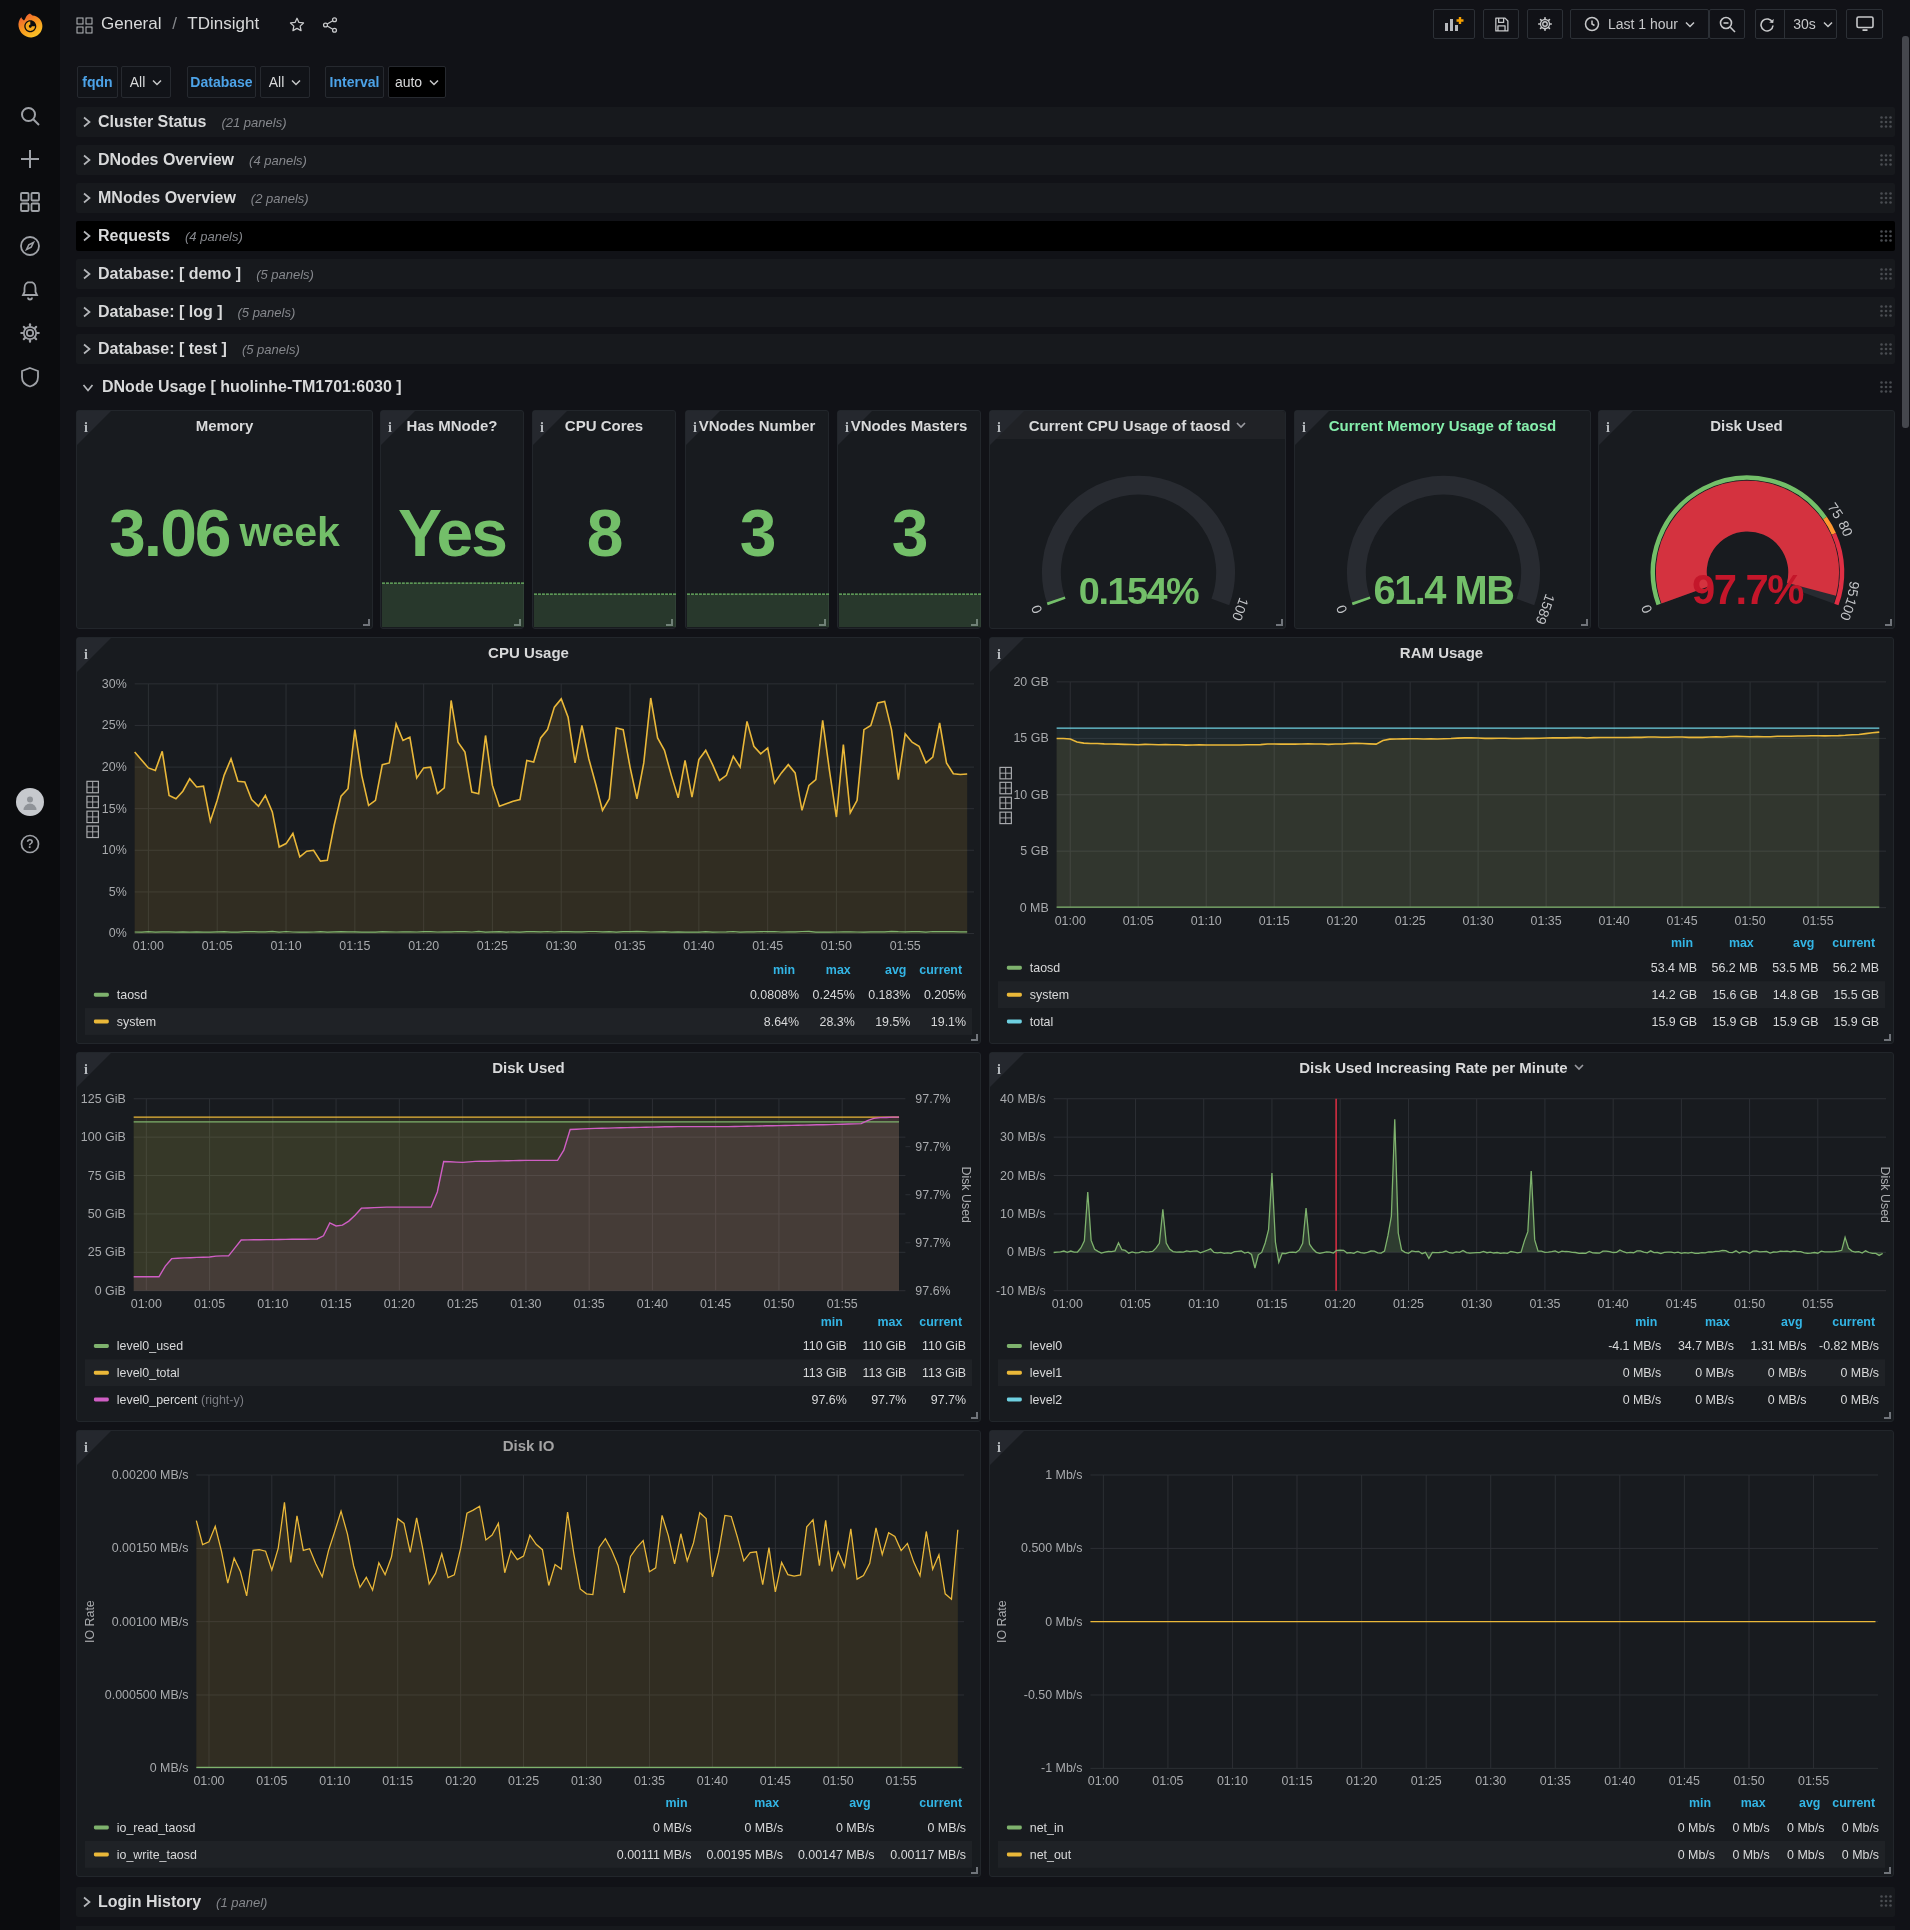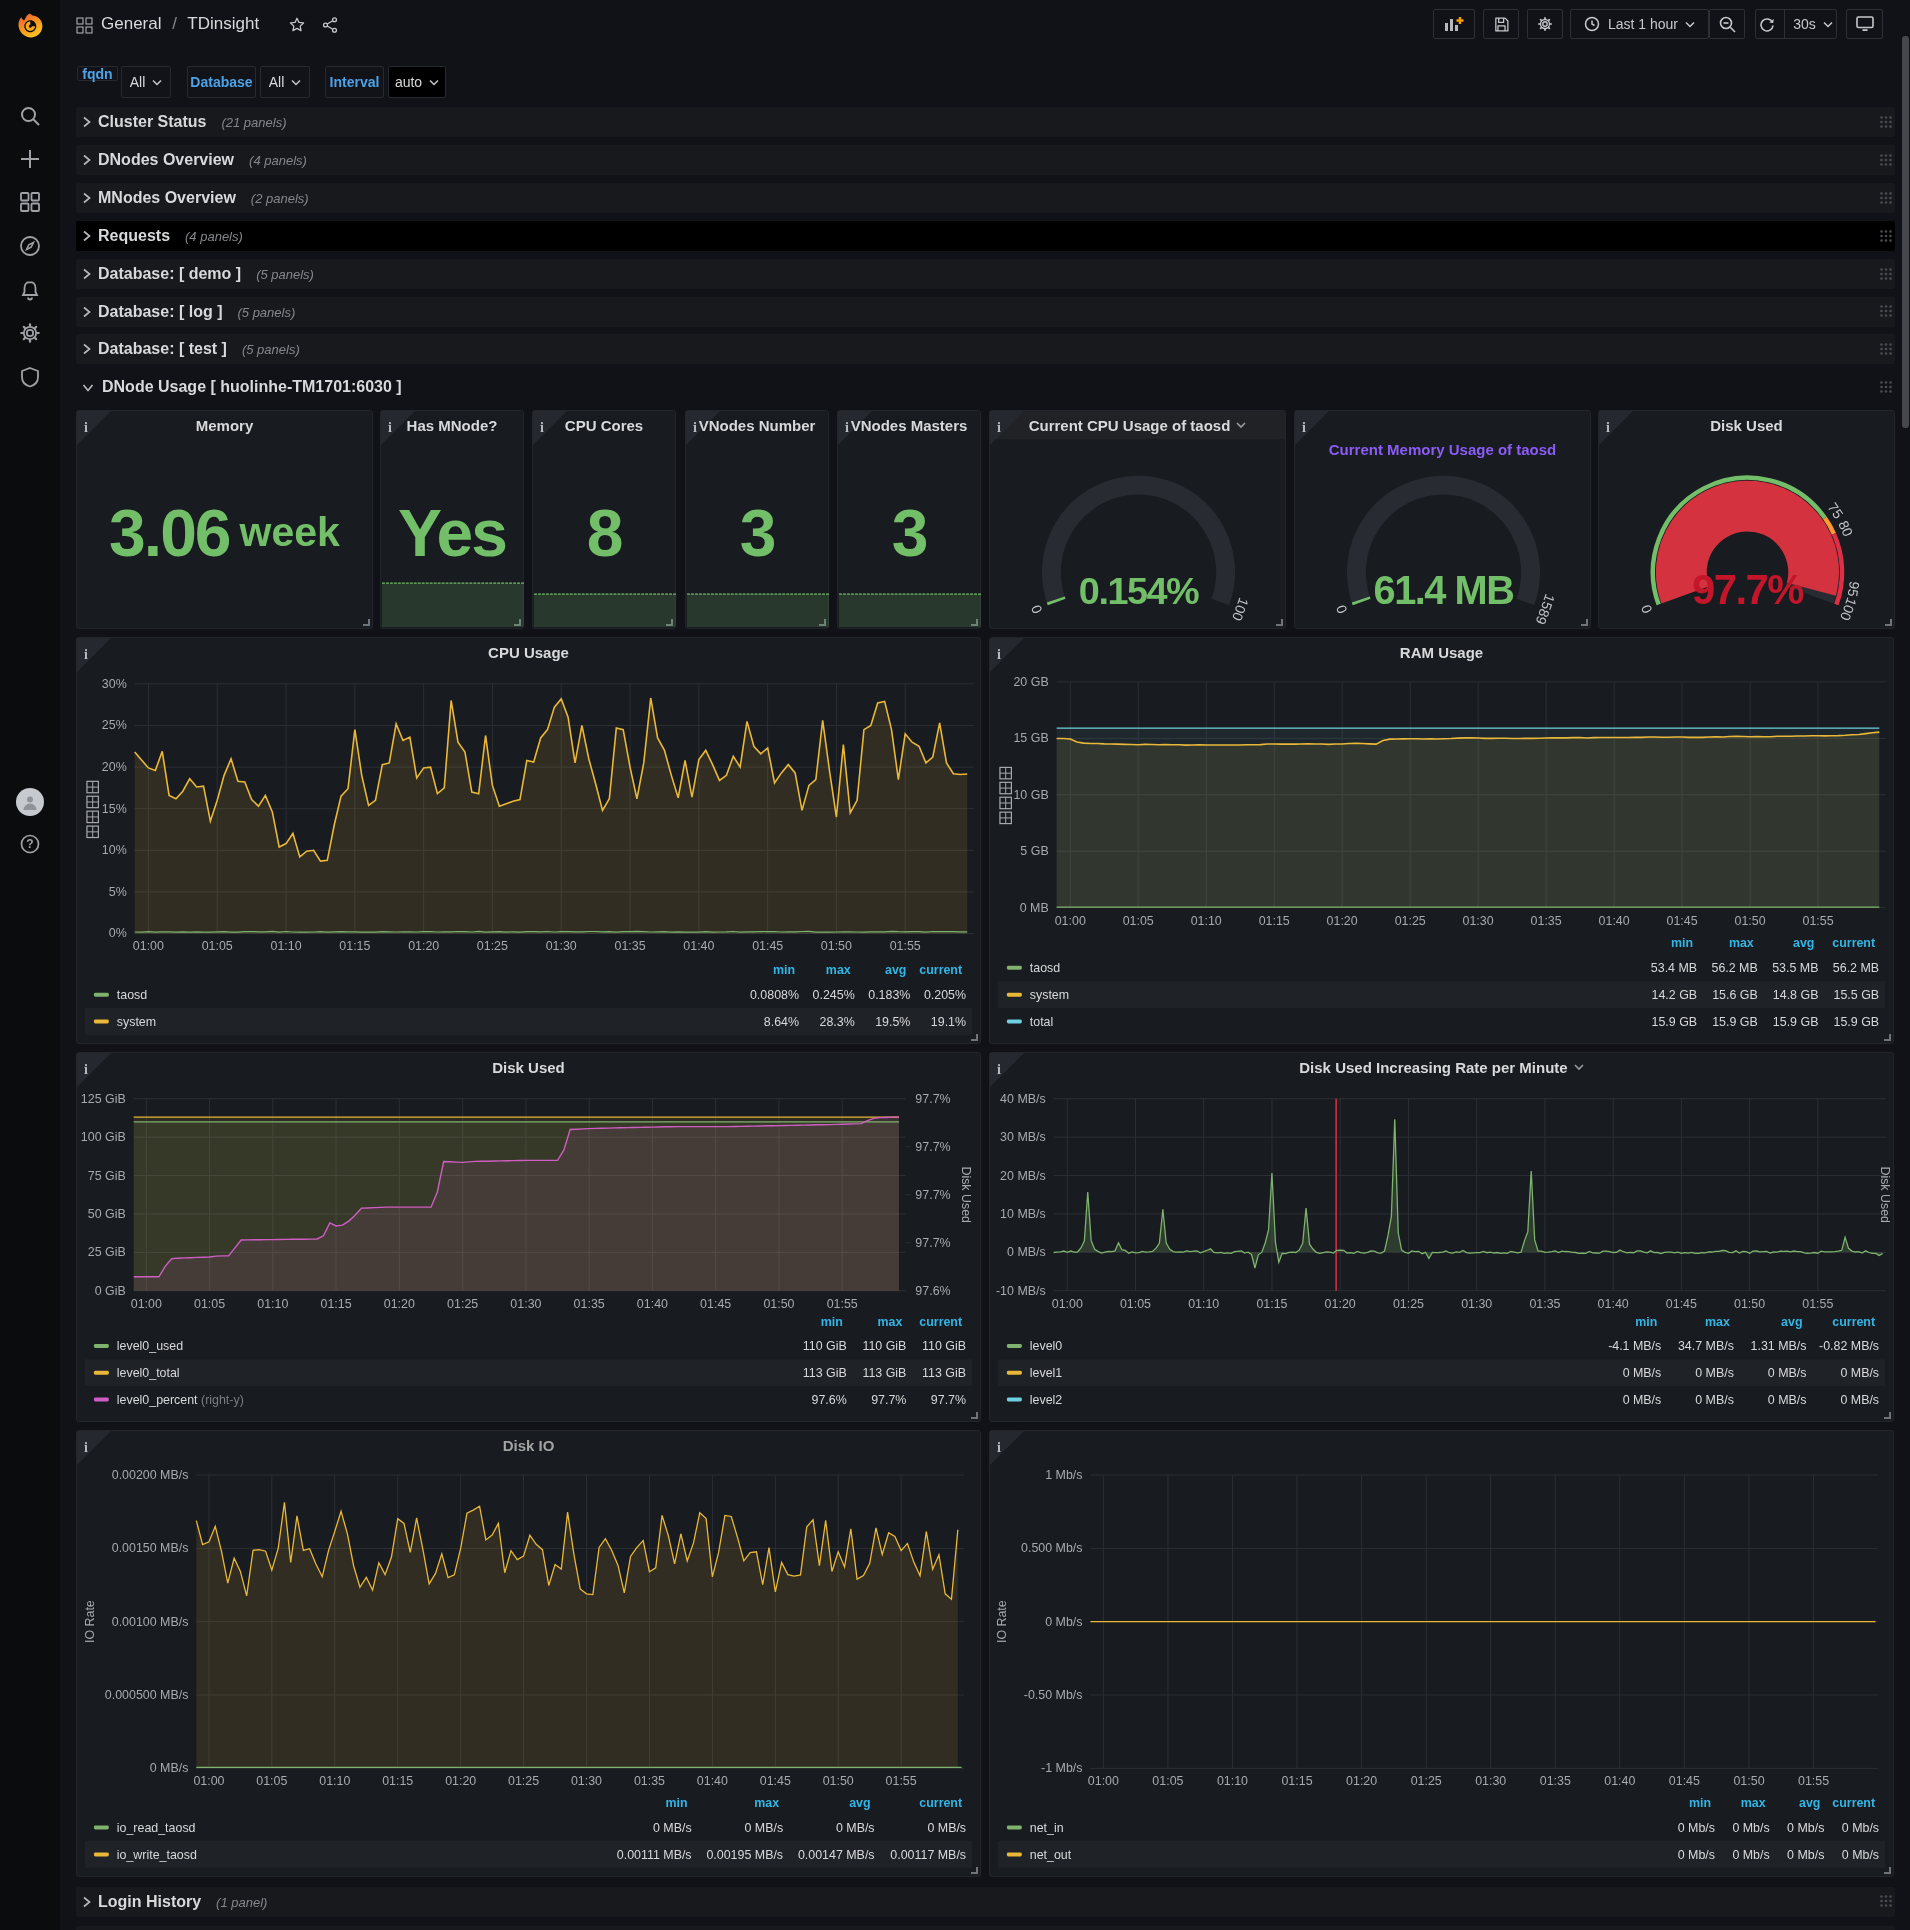--- a/index.html
+++ b/index.html
@@ -125,21 +125,21 @@
       <path d="M14.2,3 L14.2,7 L10.2,7" fill="#c7c8ca" stroke="none" transform="rotate(8 14 7)"></path>
     </svg><div style="width:1px;height:28px;background:#2c3036;margin:0 8px 0 9px;"></div>30s<svg width="10" height="7" style="margin-left:7px;" viewBox="0 0 10 7">
       <path d="M1,1.5 L5,5.5 L9,1.5" stroke="#c7c8ca" stroke-width="1.5" fill="none"></path>
     </svg></div>
 <div class="btn" style="left:1846px;width:37px;">
     <svg width="18" height="16" viewBox="0 0 18 16">
       <rect x="1" y="1" width="16" height="10.5" rx="1.5" stroke="#c7c8ca" stroke-width="1.6" fill="none"></rect>
       <rect x="6.5" y="13.2" width="5" height="1.8" fill="#c7c8ca"></rect>
     </svg>
   </div>
-<div style="position:absolute;left:77px;top:66px;width:41px;height:15px;border:1px solid #26292f;border-radius:2px;background:#111318;display:flex;align-items:center;justify-content:center;font-size:14px;color:#d8d9da;">
+<div style="position:absolute;left:77px;top:66px;width:41px;height:32px;border:1px solid #26292f;border-radius:2px;background:#111318;display:flex;align-items:center;justify-content:center;font-size:14px;color:#d8d9da;">
     <span style="color:#4da3e8;font-weight:bold;">fqdn</span>
   </div>
 <div style="position:absolute;left:121px;top:66px;width:50px;height:32px;border:1px solid #26292f;border-radius:2px;background:#111318;display:flex;align-items:center;justify-content:center;font-size:14px;color:#d8d9da;">All<svg width="10" height="7" style="margin-left:7px;" viewBox="0 0 10 7">
       <path d="M1,1.5 L5,5.5 L9,1.5" stroke="#c7c8ca" stroke-width="1.5" fill="none"></path>
     </svg></div>
 <div style="position:absolute;left:187px;top:66px;width:69px;height:32px;border:1px solid #26292f;border-radius:2px;background:#111318;display:flex;align-items:center;justify-content:center;font-size:14px;color:#d8d9da;">
     <span style="color:#4da3e8;font-weight:bold;">Database</span>
   </div>
 <div style="position:absolute;left:260px;top:66px;width:50px;height:32px;border:1px solid #26292f;border-radius:2px;background:#111318;display:flex;align-items:center;justify-content:center;font-size:14px;color:#d8d9da;">All<svg width="10" height="7" style="margin-left:7px;" viewBox="0 0 10 7">
       <path d="M1,1.5 L5,5.5 L9,1.5" stroke="#c7c8ca" stroke-width="1.5" fill="none"></path>
@@ -393,21 +393,21 @@
       <text x="51.3" y="197.6" transform="rotate(-110 51.3 197.6)" font-size="14" fill="#c2c4c7" text-anchor="middle">0</text>
       <text x="246.7" y="197.6" transform="rotate(110 246.7 197.6)" font-size="14" fill="#c2c4c7" text-anchor="middle">100</text>
       <text x="149.0" y="194" font-size="38px" font-weight="bold" letter-spacing="-1.5" fill="#73bf69" text-anchor="middle">0.154%</text>
     </svg>
   </div>
 <div style="position:absolute;left:1294px;top:410px;width:297px;height:219px;background:#181b1f;border:1px solid #22262b;border-radius:3px;box-sizing:border-box;">
     <svg style="position:absolute;left:0;top:0;" width="34" height="34" viewBox="0 0 34 34">
       <path d="M0,0 L34,0 L0,34 Z" fill="#25282e"></path>
       <text x="7" y="21" font-size="14" font-weight="bold" fill="#b7bbbf" font-family="Liberation Serif, serif">i</text>
     </svg>
-    <div style="position:absolute;left:30px;right:30px;top:0;height:28px;display:flex;align-items:center;justify-content:center;font-size:15px;font-weight:bold;color:#8b5cf6;white-space:nowrap;margin-top:24px;">Current Memory Usage of taosd</div>
+    <div style="position:absolute;left:30px;right:30px;top:0;height:28px;display:flex;align-items:center;justify-content:center;font-size:15px;font-weight:bold;color:#86efac;white-space:nowrap;">Current Memory Usage of taosd</div>
     <svg style="position:absolute;right:2px;bottom:2px;" width="8" height="8" viewBox="0 0 8 8">
       <path d="M1,7 L7,7 L7,1" stroke="#70747a" stroke-width="2" fill="none"></path>
     </svg>
     <svg style="position:absolute;left:0;top:0;" width="297" height="217" viewBox="0 0 298 218">
       <path d="M66.78,191.93 A87.50,87.50 0 1 1 231.22,191.93" stroke="#282b31" stroke-width="19" fill="none"></path>
       <path d="M66.78,191.93 A87.50,87.50 0 0 1 65.90,189.39" stroke="#73bf69" stroke-width="19" fill="none"></path>
       <text x="51.3" y="197.6" transform="rotate(-110 51.3 197.6)" font-size="14" fill="#c2c4c7" text-anchor="middle">0</text>
       <text x="246.7" y="197.6" transform="rotate(110 246.7 197.6)" font-size="14" fill="#c2c4c7" text-anchor="middle">1589</text>
       <text x="149.0" y="194" font-size="40px" font-weight="bold" letter-spacing="-1.5" fill="#73bf69" text-anchor="middle">61.4 MB</text>
     </svg>

